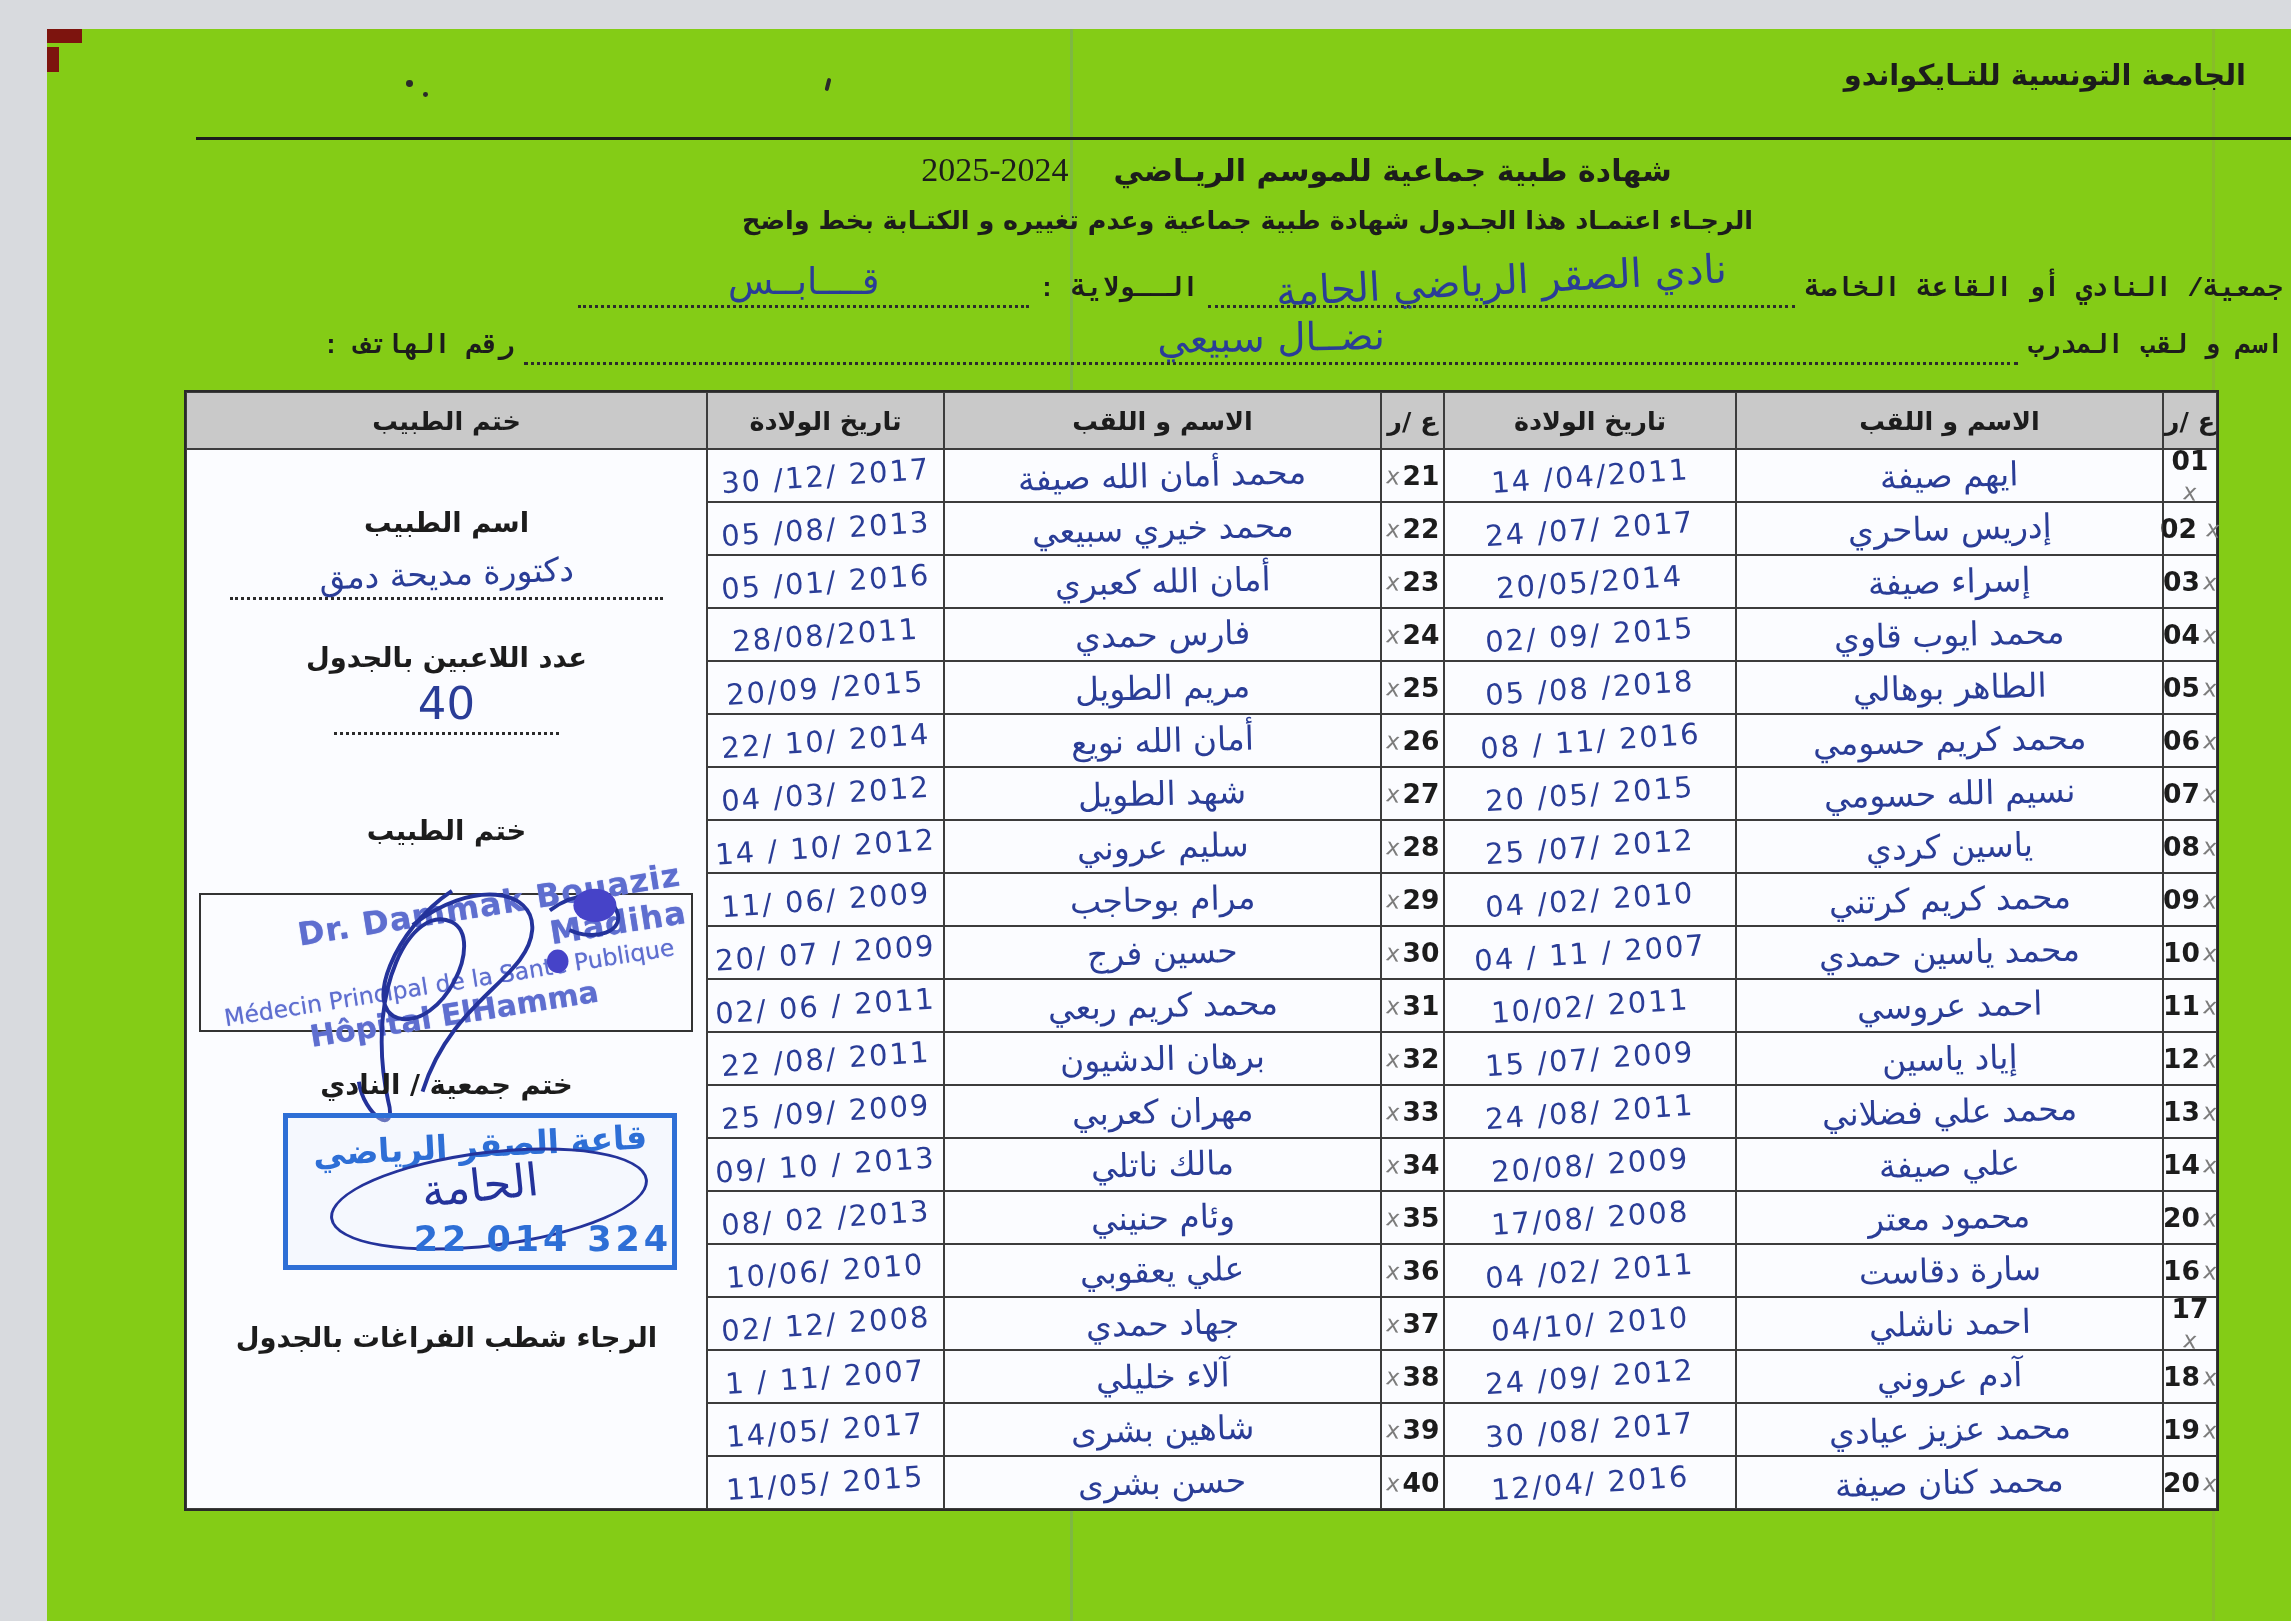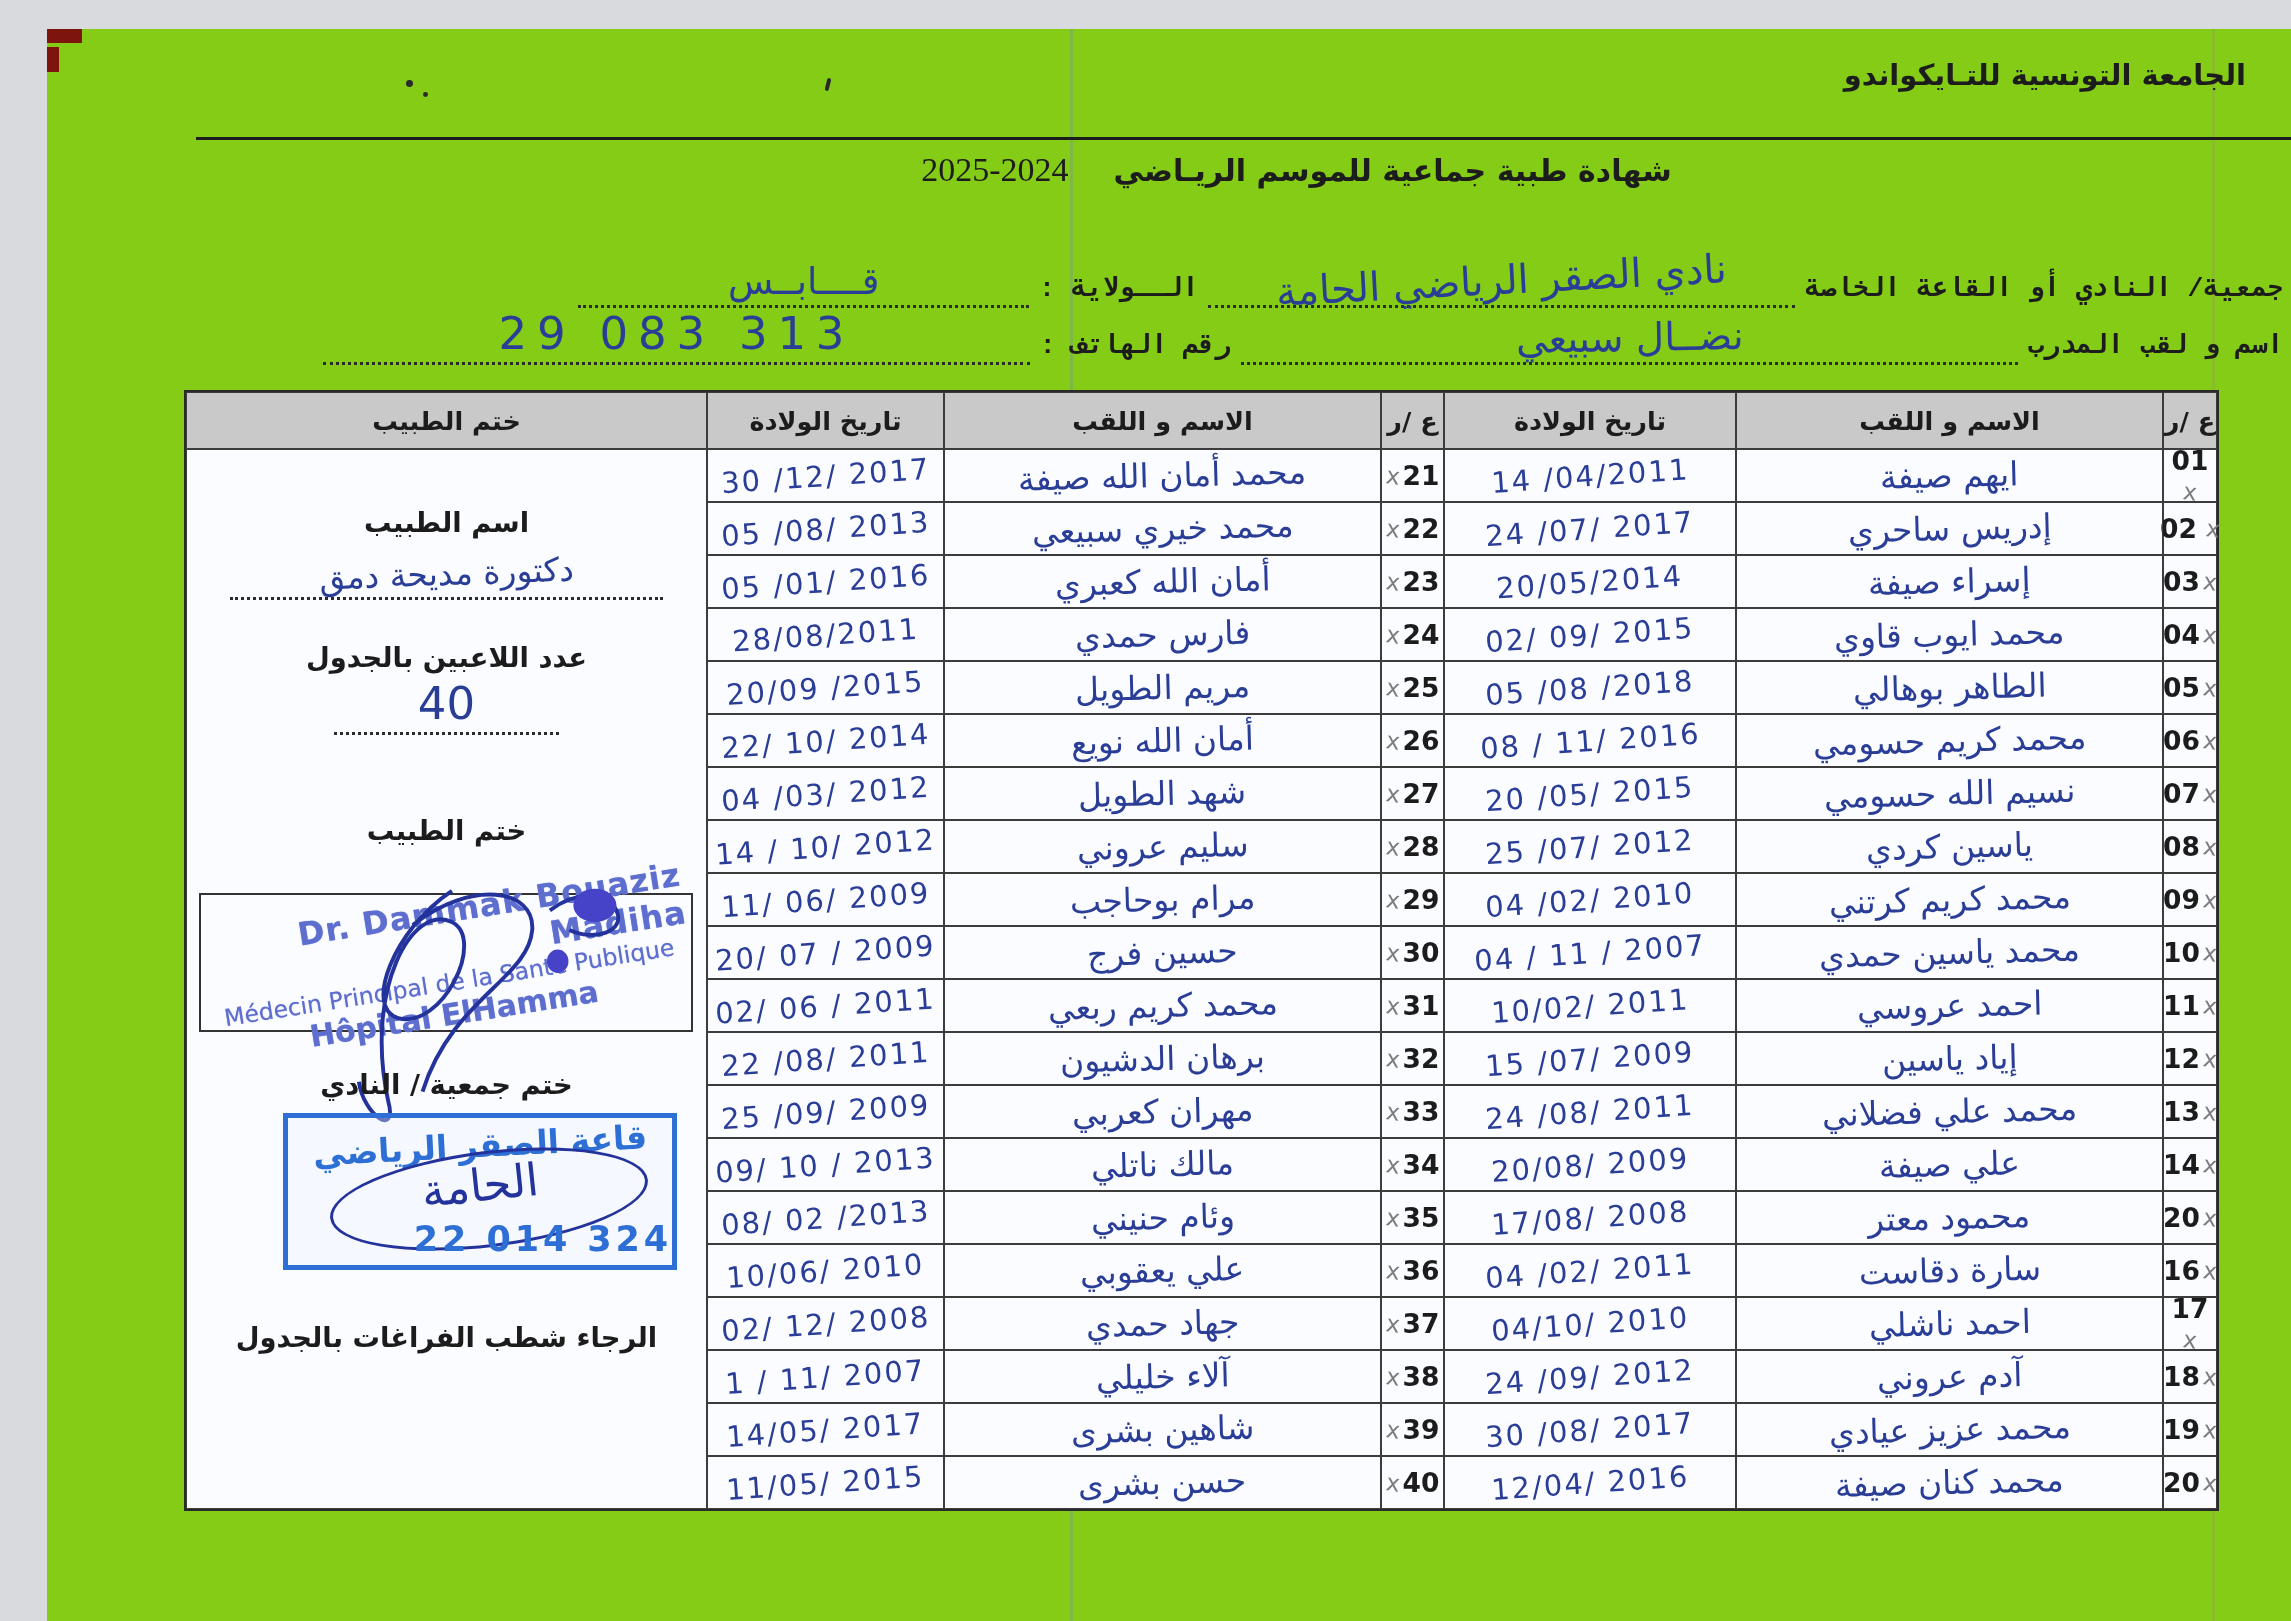--- a/index.html
+++ b/index.html
@@ -80,41 +80,39 @@
   <div class="dot" style="top:51px;left:359px;width:6.9px;height:6.9px;"></div>
   <div class="dot" style="top:63px;left:376px;width:4.9px;height:4.9px;"></div>
   <div class="dot" style="top:49px;left:779px;width:3.9px;height:12.7px;border-radius:2px;transform:rotate(14deg);"></div>
 
   <div class="federation">الجامعة التونسية للتـايكواندو</div>
   <div class="rule"></div>
   <div class="title-row">
     <span class="title">شهادة طبية جماعية  للموسم الريـاضي</span>
     <span class="season">2025-2024</span>
   </div>
+  <div class="subtitle">الرجـاء اعتمـاد هذا الجـدول  شهادة طبية جماعية وعدم تغييره و الكتـابة بخط واضح</div>
 
   <div class="form-row" style="top:231px;left:531px;right:7.8px;">
     <span class="lbl">جمعية/ النادي أو القاعة الخاصة</span>
     <span class="dots" style="flex:1.3;">
       <span class="hand-val hand club-val">نادي الصقر الرياضي الحامة</span>
     </span>
     <span class="lbl">الــولاية :</span>
     <span class="dots" style="flex:1;">
       <span class="hand-val hand state-val">قــــابــس</span>
     </span>
   </div>
 
   <div class="form-row" style="top:288px;left:276px;right:7.8px;">
     <span class="lbl">اسم و لقب المدرب</span>
     <span class="dots" style="flex:1.1;">
       <span class="hand-val hand coach-val">نضــال سبيعي</span>
     </span>
     <span class="lbl">رقم الهاتف :</span>
-    <span class="dots" style="flex:1;">
-      <span class="hand-val hand phone-val">29 083 313</span>
-    </span>
   </div>
 
   <div class="ptable">
     <div class="cell hcell">ع /ر</div>
     <div class="cell hcell">الاسم و اللقب</div>
     <div class="cell hcell">تاريخ الولادة</div>
     <div class="cell hcell">ع /ر</div>
     <div class="cell hcell">الاسم و اللقب</div>
     <div class="cell hcell">تاريخ الولادة</div>
     <div class="cell hcell">ختم الطبيب</div>

